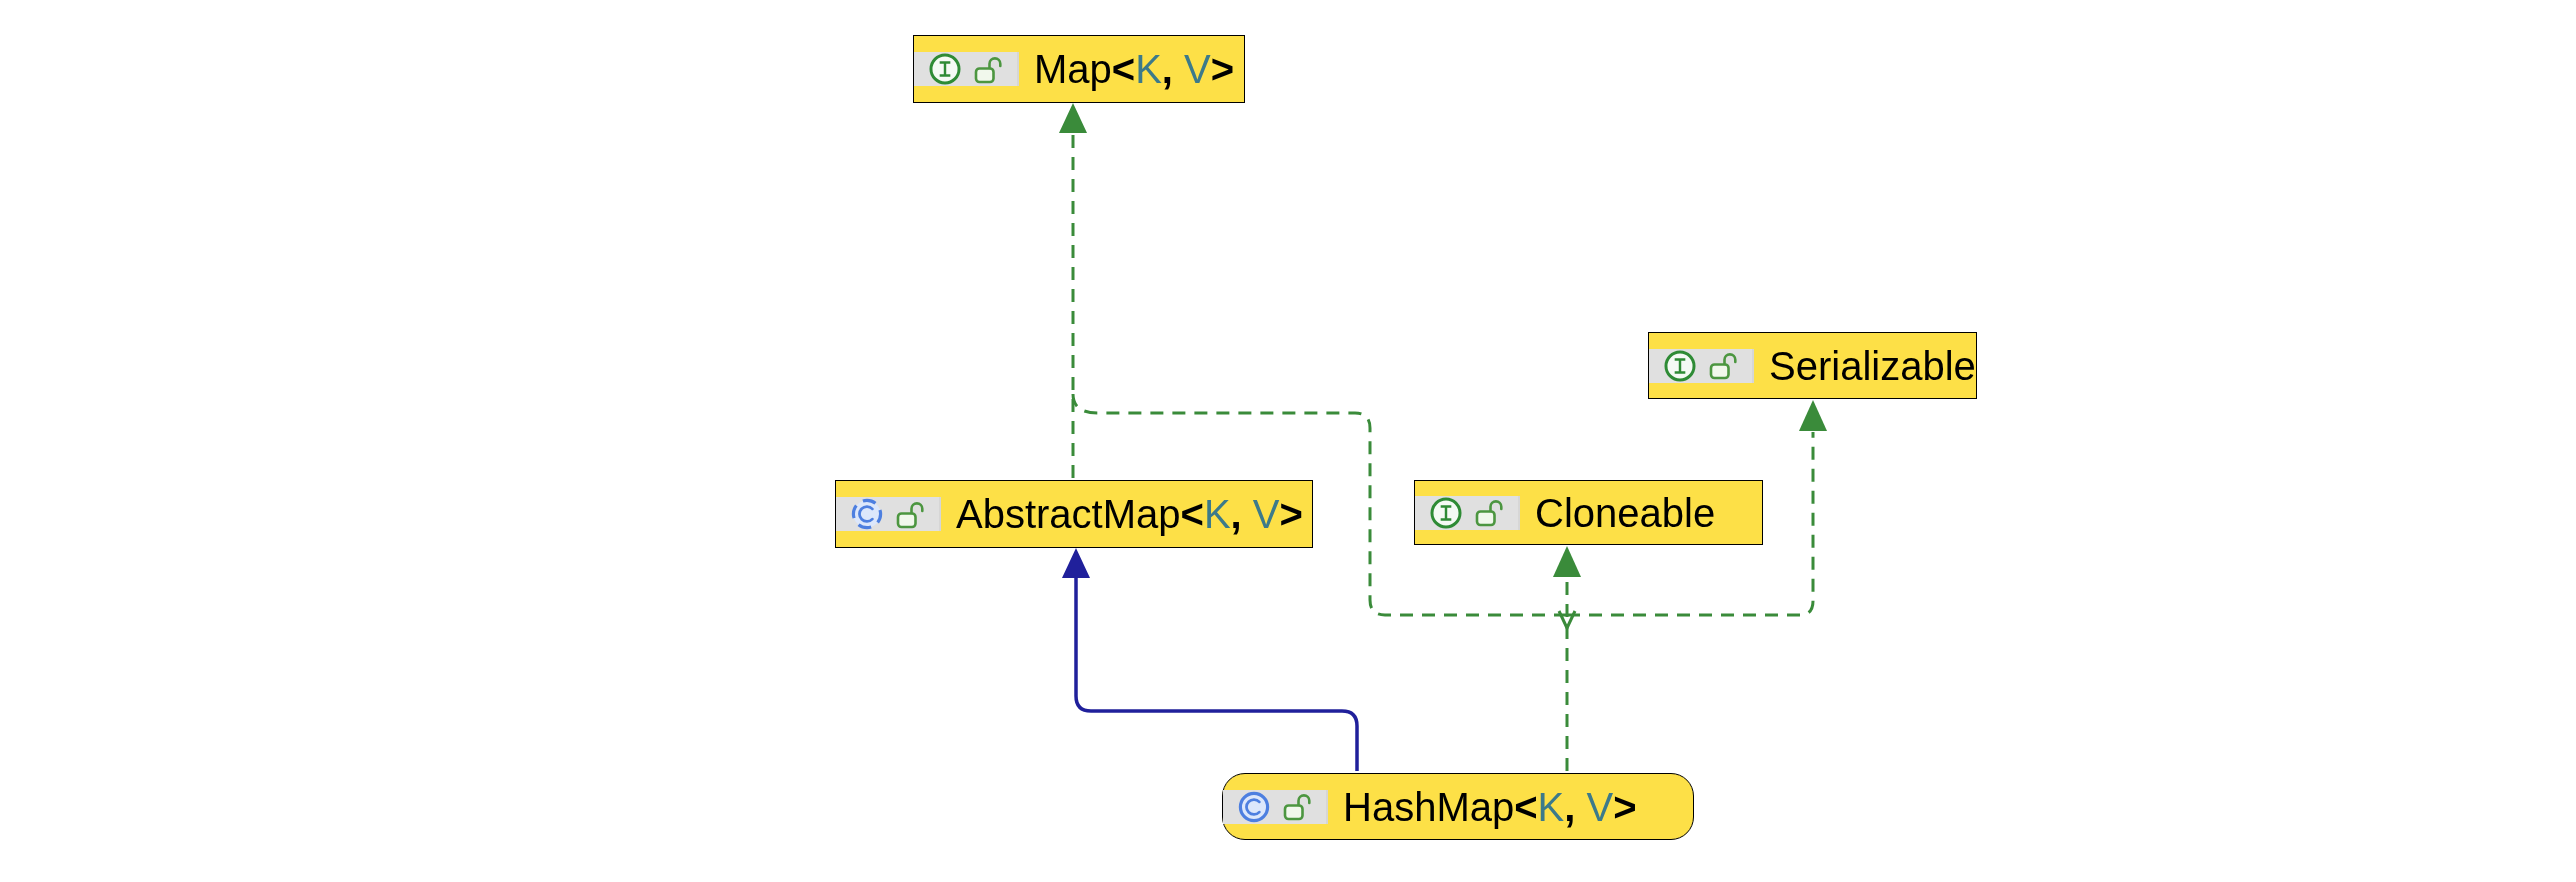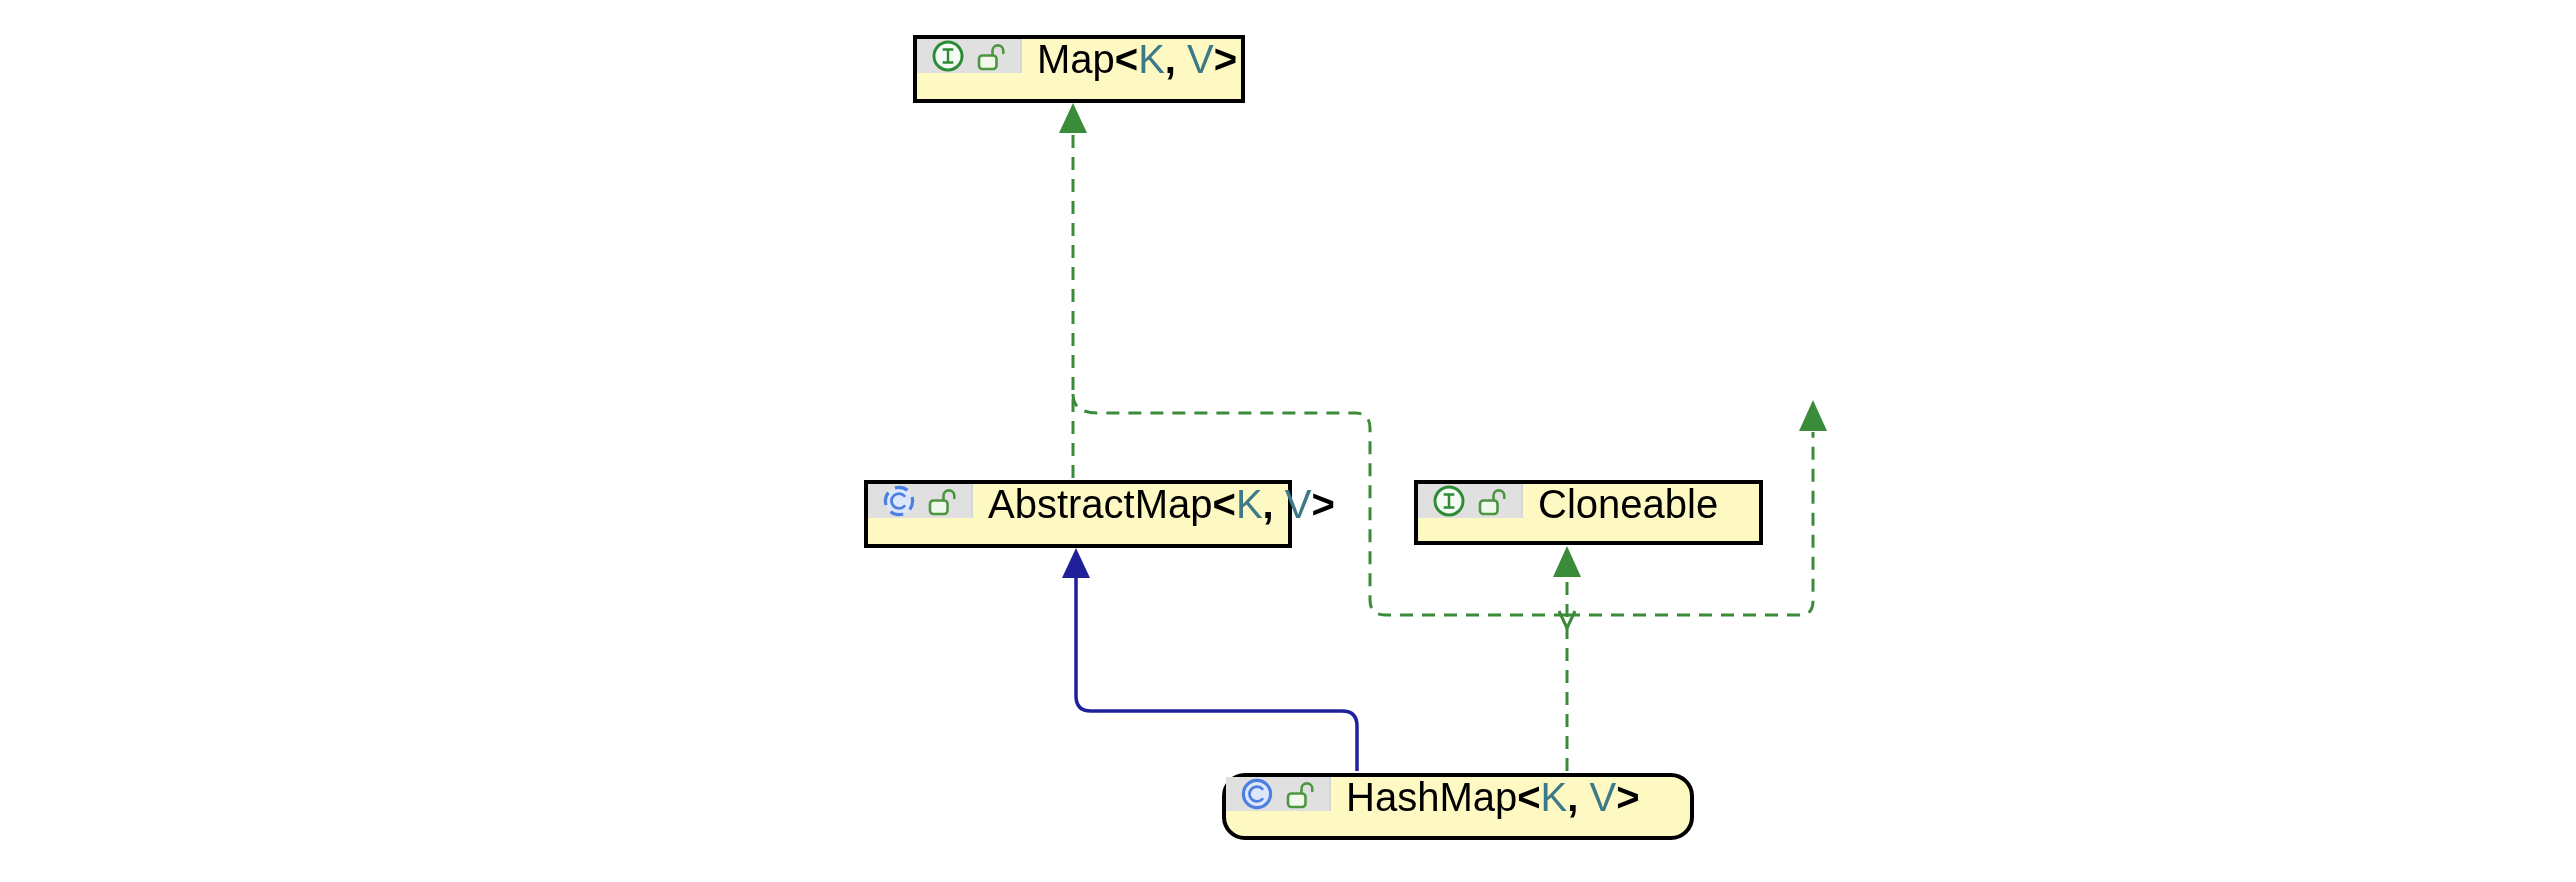--- a/index.html
+++ b/index.html
@@ -4,22 +4,22 @@
 <style>
   html,body{margin:0;padding:0;}
   body{
     width:2576px;height:882px;position:relative;overflow:hidden;
     background:#ffffff;
     font-family:"Liberation Sans", sans-serif;
   }
   .canvas{position:absolute;inset:0;}
   svg.edges{position:absolute;left:0;top:0;pointer-events:none;}
   .node{
-    position:absolute;display:flex;align-items:flex-start;
-    background:#fef9c3;border:4px solid #000000;box-sizing:border-box;
+    position:absolute;display:flex;align-items:center;
+    background:#fde047;border:1px solid #000000;box-sizing:border-box;
     cursor:default;
   }
   .icons{
     display:flex;align-items:center;gap:11px;
     padding:0 13px 0 14px;background:#e0e0e0;border-right:2px solid #d6d6d6;
   }
   .label{
     display:flex;align-items:center;
     padding:0 18px 0 15px;font-size:40px;line-height:1;white-space:pre;
     color:#000;
@@ -61,22 +61,35 @@
         <path d="M11 9.8 H21 M11 22.2 H21 M16 9.8 V22.2" fill="none" stroke="#2e8b35" stroke-width="2.3"></path>
       </svg>
       <svg class="lock-icon" width="31" height="33" viewBox="0 0 31 33">
         <rect x="3" y="15.5" width="17.5" height="13.5" rx="3.5" fill="#f1f8ec" stroke="#4c9640" stroke-width="2.6"></rect>
         <path d="M16.5 15 v-4.2 a5.4 5.4 0 0 1 10.8 0 v2.2" fill="none" stroke="#4c9640" stroke-width="2.6" stroke-linecap="round"></path>
       </svg>
     </span>
     <span class="label"><span class="nm">Map</span><span class="br">&lt;</span><span class="tp">K</span><span class="br">, </span><span class="tp">V</span><span class="br">&gt;</span></span>
   </div>
 
+  <div class="node" style="left:1648px;top:332px;width:329px;height:67px;">
+    <span class="icons">
+      <svg class="kind-icon" width="34" height="34" viewBox="0 0 32 32">
+        <circle cx="16" cy="16" r="13.2" fill="#f4faf4" stroke="#2e8b35" stroke-width="2.8"></circle>
+        <path d="M11 9.8 H21 M11 22.2 H21 M16 9.8 V22.2" fill="none" stroke="#2e8b35" stroke-width="2.3"></path>
+      </svg>
+      <svg class="lock-icon" width="31" height="33" viewBox="0 0 31 33">
+        <rect x="3" y="15.5" width="17.5" height="13.5" rx="3.5" fill="#f1f8ec" stroke="#4c9640" stroke-width="2.6"></rect>
+        <path d="M16.5 15 v-4.2 a5.4 5.4 0 0 1 10.8 0 v2.2" fill="none" stroke="#4c9640" stroke-width="2.6" stroke-linecap="round"></path>
+      </svg>
+    </span>
+    <span class="label"><span class="nm">Serializable</span></span>
+  </div>
 
-  <div class="node" style="left:864px;top:480px;width:428px;height:68px;">
+  <div class="node" style="left:835px;top:480px;width:478px;height:68px;">
     <span class="icons">
       <svg class="kind-icon" width="34" height="34" viewBox="0 0 32 32">
         <circle cx="16" cy="16" r="12.8" fill="#dce7fb" stroke="#4d7fe0" stroke-width="3" stroke-dasharray="12.5 7.5" stroke-dashoffset="4"></circle>
         <path d="M21 11.2 A7 7 0 1 0 21 20.8" fill="none" stroke="#4d7fe0" stroke-width="2.6" stroke-linecap="round"></path>
       </svg>
       <svg class="lock-icon" width="31" height="33" viewBox="0 0 31 33">
         <rect x="3" y="15.5" width="17.5" height="13.5" rx="3.5" fill="#f1f8ec" stroke="#4c9640" stroke-width="2.6"></rect>
         <path d="M16.5 15 v-4.2 a5.4 5.4 0 0 1 10.8 0 v2.2" fill="none" stroke="#4c9640" stroke-width="2.6" stroke-linecap="round"></path>
       </svg>
     </span>

